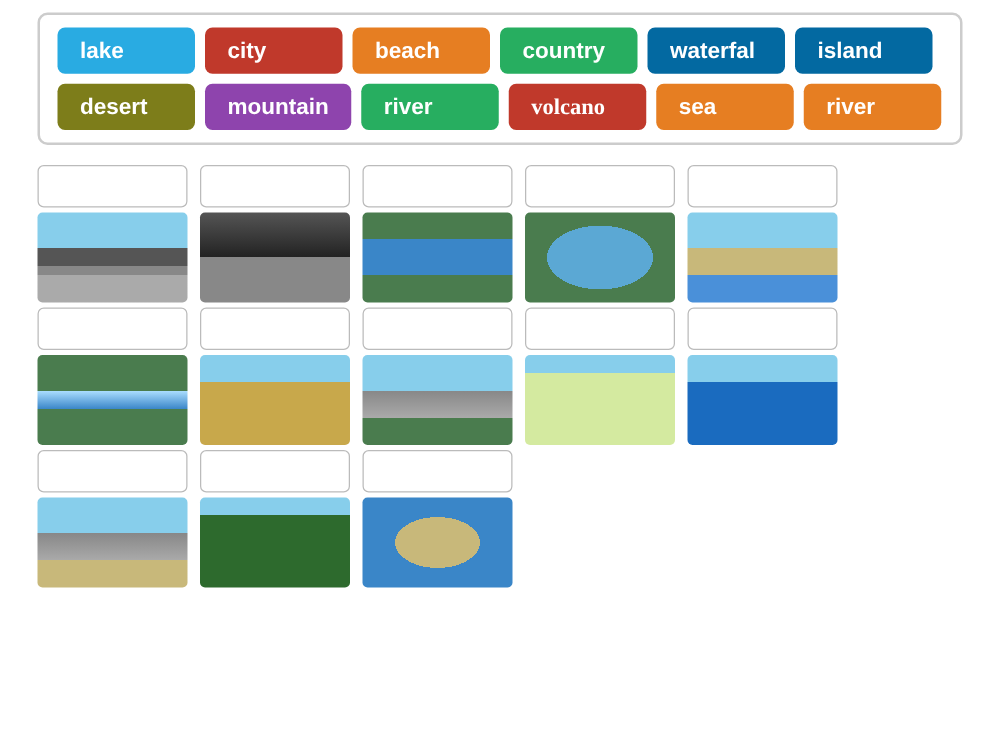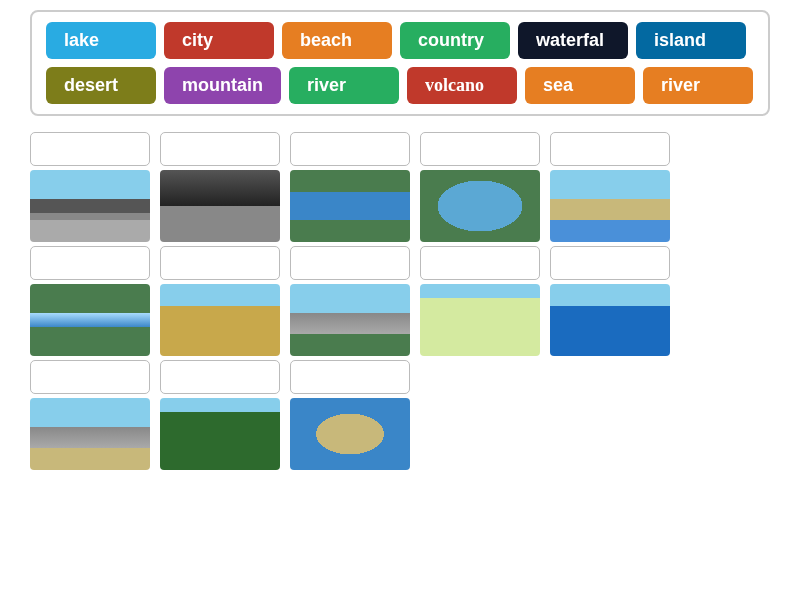--- a/index.html
+++ b/index.html
@@ -35,21 +35,21 @@
       cursor: pointer;
       user-select: none;
       min-width: 110px;
     }
 
     .chip-blue    { background: #29abe2; }
     .chip-red     { background: #c0392b; }
     .chip-orange  { background: #e67e22; }
     .chip-green   { background: #27ae60; }
     .chip-purple  { background: #8e44ad; }
-    .chip-indigo  { background: #0f172a; }
+    .chip-indigo  { background: #0369a1; }
     .chip-teal    { background: #0369a1; }
     .chip-olive   { background: #7d7d1a; }
     .chip-red2    { background: #c0392b; font-family: Liberation Serif, serif; }
     .chip-orange2 { background: #e67e22; }
 
     
     .drop-grid {
       display: flex;
       flex-direction: column;
       gap: 0px;

